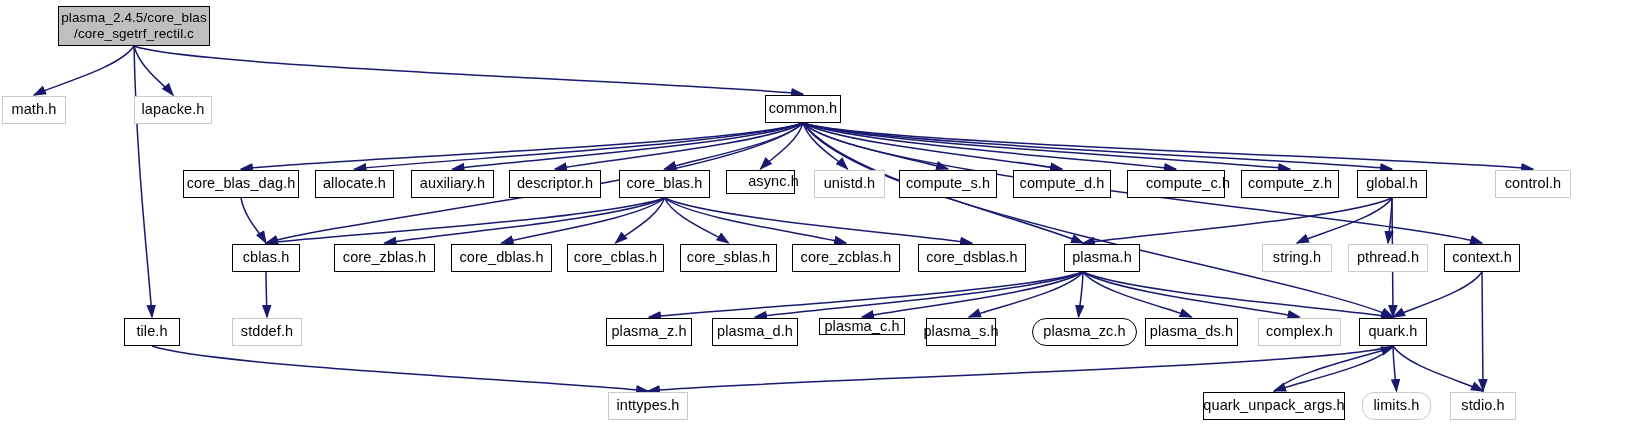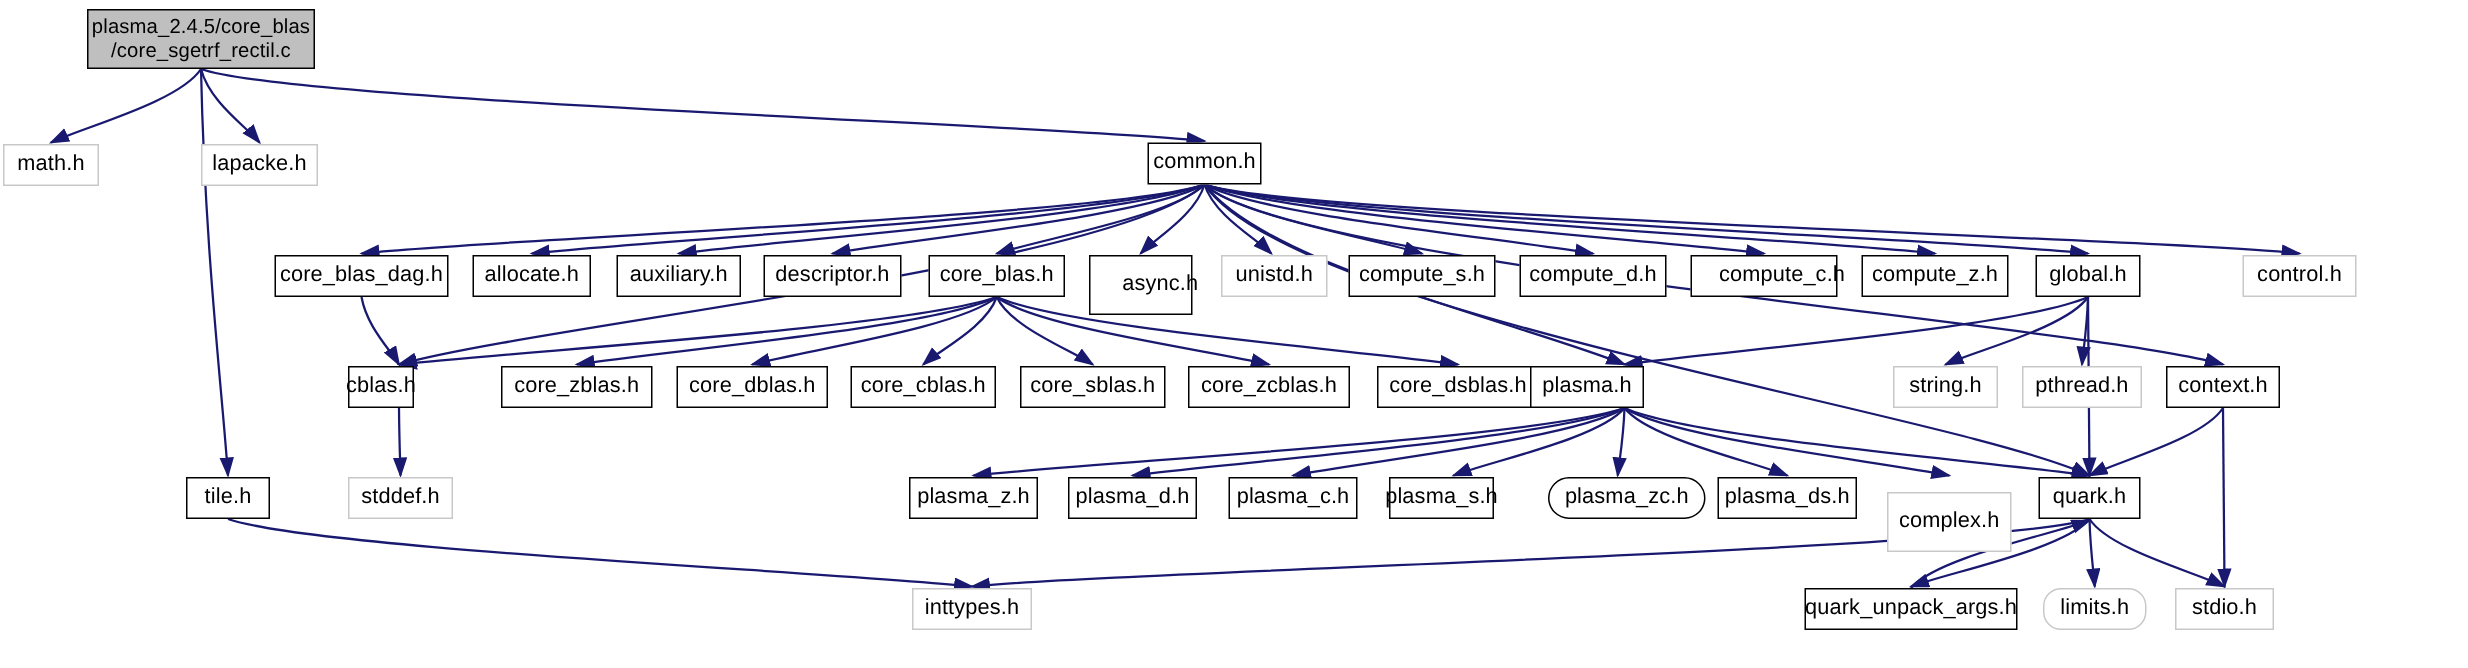--- a/index.html
+++ b/index.html
@@ -108,47 +108,47 @@
       <div class="node current" style="left: 58px; top: 6px; width: 152px; height: 40px; font-size: 13.5px;"><span class="node-label">plasma_2.4.5/core_blas
 /core_sgetrf_rectil.c</span></div>
       <div class="node system" style="left: 2px; top: 96px; width: 64px; height: 28px;"><span class="node-label">math.h</span></div>
       <div class="node system" style="left: 134px; top: 96px; width: 78px; height: 28px;"><span class="node-label">lapacke.h</span></div>
       <div class="node internal" style="left: 765px; top: 95px; width: 76px; height: 28px;"><span class="node-label">common.h</span></div>
       <div class="node internal" style="left: 183px; top: 170px; width: 116px; height: 28px;"><span class="node-label">core_blas_dag.h</span></div>
       <div class="node internal" style="left: 315px; top: 170px; width: 79px; height: 28px;"><span class="node-label">allocate.h</span></div>
       <div class="node internal" style="left: 411px; top: 170px; width: 83px; height: 28px;"><span class="node-label">auxiliary.h</span></div>
       <div class="node internal" style="left: 509px; top: 170px; width: 92px; height: 28px;"><span class="node-label">descriptor.h</span></div>
       <div class="node internal" style="left: 619px; top: 170px; width: 91px; height: 28px;"><span class="node-label">core_blas.h</span></div>
-      <div class="node internal" style="left: 726px; top: 170px; width: 69px; height: 40px; padding-left: 26px;"><span class="node-label">async.h</span></div>
+      <div class="node internal" style="left: 726px; top: 170px; width: 69px; height: 24px; padding-left: 26px;"><span class="node-label">async.h</span></div>
       <div class="node system" style="left: 814px; top: 170px; width: 71px; height: 28px;"><span class="node-label">unistd.h</span></div>
       <div class="node internal" style="left: 899px; top: 170px; width: 98px; height: 28px;"><span class="node-label">compute_s.h</span></div>
       <div class="node internal" style="left: 1013px; top: 170px; width: 98px; height: 28px;"><span class="node-label">compute_d.h</span></div>
       <div class="node internal" style="left: 1127px; top: 170px; width: 98px; height: 28px; padding-left: 24px;"><span class="node-label">compute_c.h</span></div>
       <div class="node internal" style="left: 1241px; top: 170px; width: 98px; height: 28px;"><span class="node-label">compute_z.h</span></div>
       <div class="node internal" style="left: 1357px; top: 170px; width: 70px; height: 28px;"><span class="node-label">global.h</span></div>
       <div class="node system" style="left: 1495px; top: 170px; width: 76px; height: 28px;"><span class="node-label">control.h</span></div>
-      <div class="node internal" style="left: 232px; top: 244px; width: 44px; height: 28px;"><span class="node-label">cblas.h</span></div>
+      <div class="node internal" style="left: 232px; top: 244px; width: 68px; height: 28px;"><span class="node-label">cblas.h</span></div>
       <div class="node internal" style="left: 334px; top: 244px; width: 101px; height: 28px;"><span class="node-label">core_zblas.h</span></div>
       <div class="node internal" style="left: 451px; top: 244px; width: 101px; height: 28px;"><span class="node-label">core_dblas.h</span></div>
       <div class="node internal" style="left: 567px; top: 244px; width: 97px; height: 28px;"><span class="node-label">core_cblas.h</span></div>
       <div class="node internal" style="left: 680px; top: 244px; width: 97px; height: 28px;"><span class="node-label">core_sblas.h</span></div>
       <div class="node internal" style="left: 792px; top: 244px; width: 108px; height: 28px;"><span class="node-label">core_zcblas.h</span></div>
       <div class="node internal" style="left: 918px; top: 244px; width: 108px; height: 28px;"><span class="node-label">core_dsblas.h</span></div>
-      <div class="node internal" style="left: 1020px; top: 244px; width: 76px; height: 28px;"><span class="node-label">plasma.h</span></div>
+      <div class="node internal" style="left: 1064px; top: 244px; width: 76px; height: 28px;"><span class="node-label">plasma.h</span></div>
       <div class="node system" style="left: 1262px; top: 244px; width: 70px; height: 28px;"><span class="node-label">string.h</span></div>
       <div class="node system" style="left: 1348px; top: 244px; width: 80px; height: 28px;"><span class="node-label">pthread.h</span></div>
       <div class="node internal" style="left: 1444px; top: 244px; width: 76px; height: 28px;"><span class="node-label">context.h</span></div>
       <div class="node internal" style="left: 124px; top: 318px; width: 56px; height: 28px;"><span class="node-label">tile.h</span></div>
       <div class="node system" style="left: 232px; top: 318px; width: 70px; height: 28px;"><span class="node-label">stddef.h</span></div>
       <div class="node internal" style="left: 606px; top: 318px; width: 86px; height: 28px; justify-content: center;"><span class="node-label">plasma_z.h</span></div>
       <div class="node internal" style="left: 712px; top: 318px; width: 86px; height: 28px;"><span class="node-label">plasma_d.h</span></div>
-      <div class="node internal" style="left: 819px; top: 318px; width: 86px; height: 28px;"><span class="node-label">plasma_c.h</span></div>
+      <div class="node internal" style="left: 819px; top: 318px; width: 86px; height: 17px;"><span class="node-label">plasma_c.h</span></div>
       <div class="node internal" style="left: 926px; top: 318px; width: 70px; height: 28px; justify-content: center;"><span class="node-label">plasma_s.h</span></div>
       <div class="node internal" style="left: 1032px; top: 318px; width: 105px; height: 28px; border-radius: 14px;"><span class="node-label">plasma_zc.h</span></div>
       <div class="node internal" style="left: 1145px; top: 318px; width: 93px; height: 28px;"><span class="node-label">plasma_ds.h</span></div>
-      <div class="node system" style="left: 1258px; top: 328px; width: 83px; height: 40px;"><span class="node-label">complex.h</span></div>
+      <div class="node system" style="left: 1258px; top: 318px; width: 83px; height: 28px;"><span class="node-label">complex.h</span></div>
       <div class="node internal" style="left: 1359px; top: 318px; width: 68px; height: 28px;"><span class="node-label">quark.h</span></div>
       <div class="node system" style="left: 608px; top: 392px; width: 80px; height: 28px;"><span class="node-label">inttypes.h</span></div>
       <div class="node internal" style="left: 1203px; top: 392px; width: 142px; height: 28px;"><span class="node-label">quark_unpack_args.h</span></div>
       <div class="node system" style="left: 1362px; top: 392px; width: 69px; height: 28px; border-radius: 12px;"><span class="node-label">limits.h</span></div>
       <div class="node system" style="left: 1450px; top: 392px; width: 66px; height: 28px;"><span class="node-label">stdio.h</span></div>
     </div>
 </div>
 
 </body></html>

